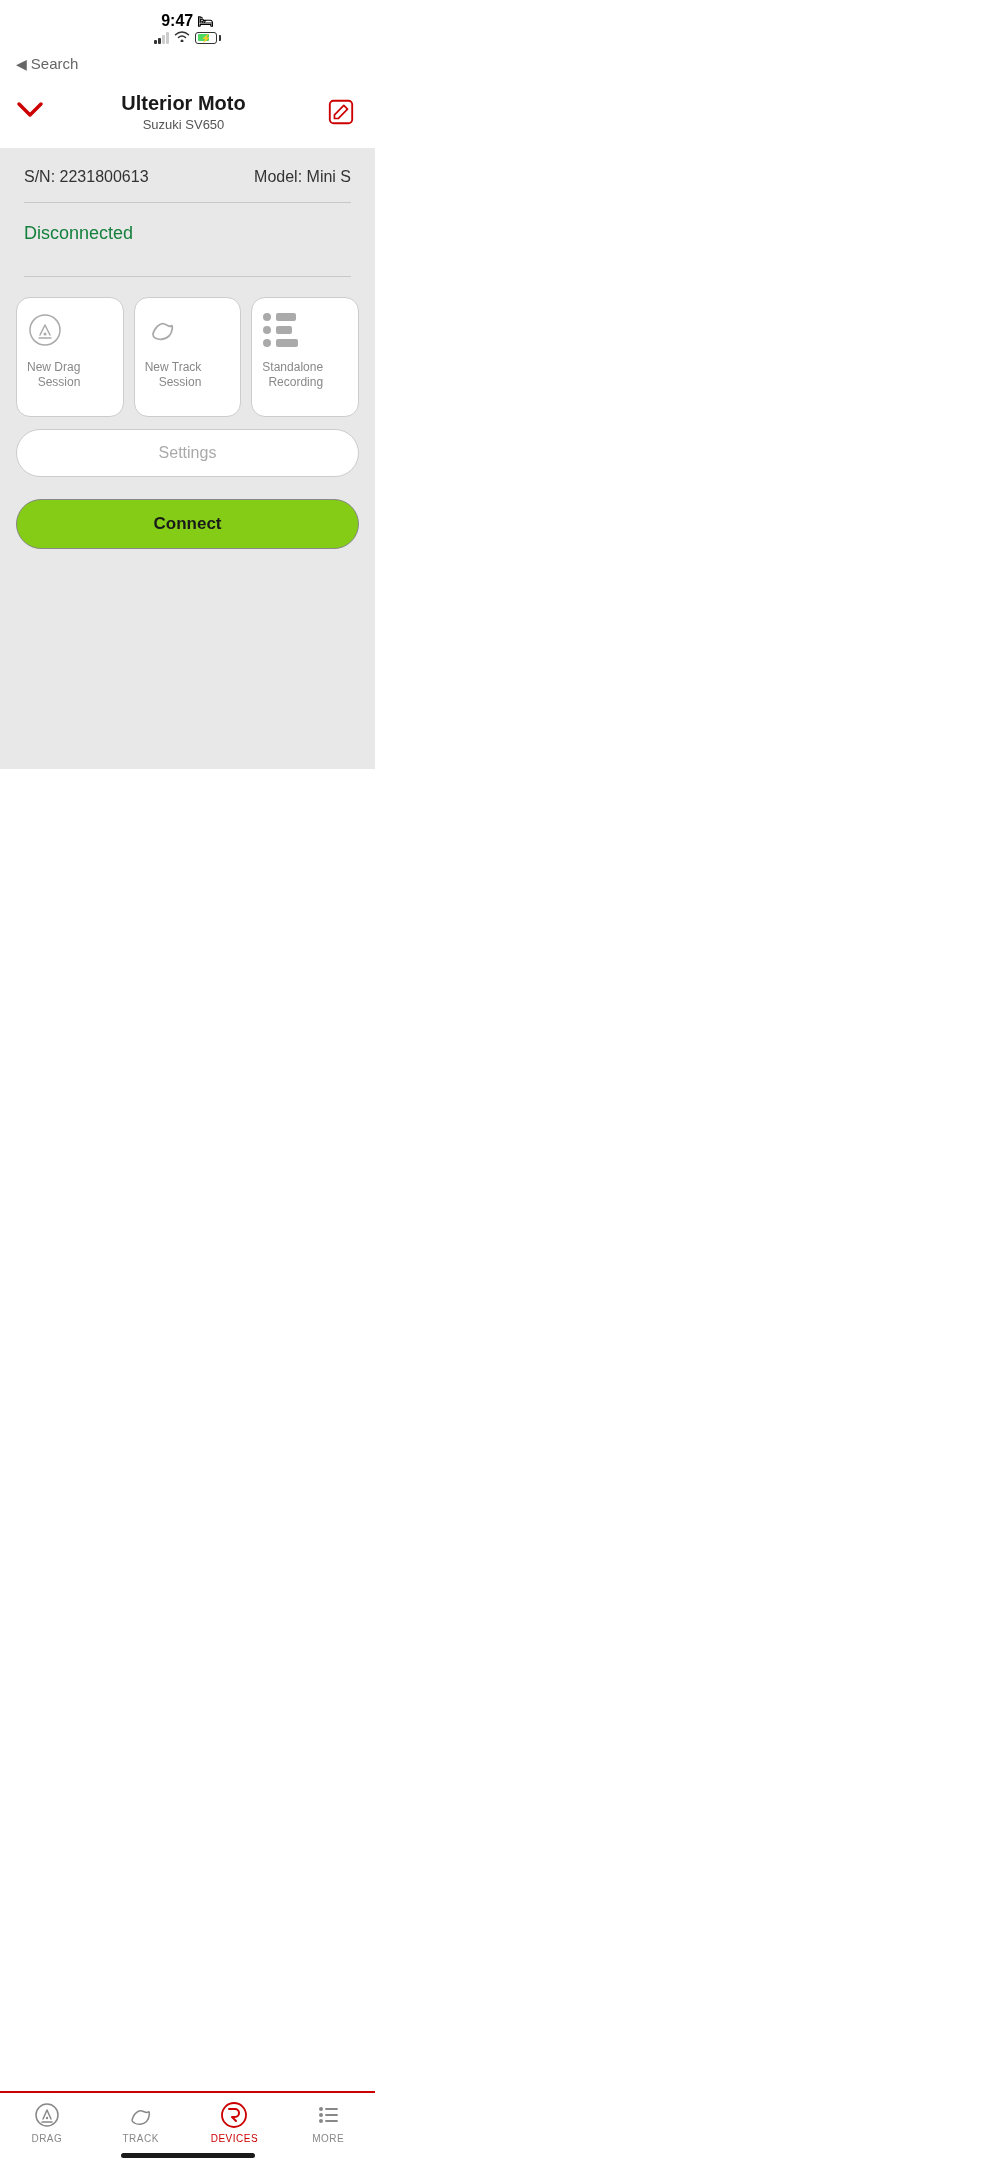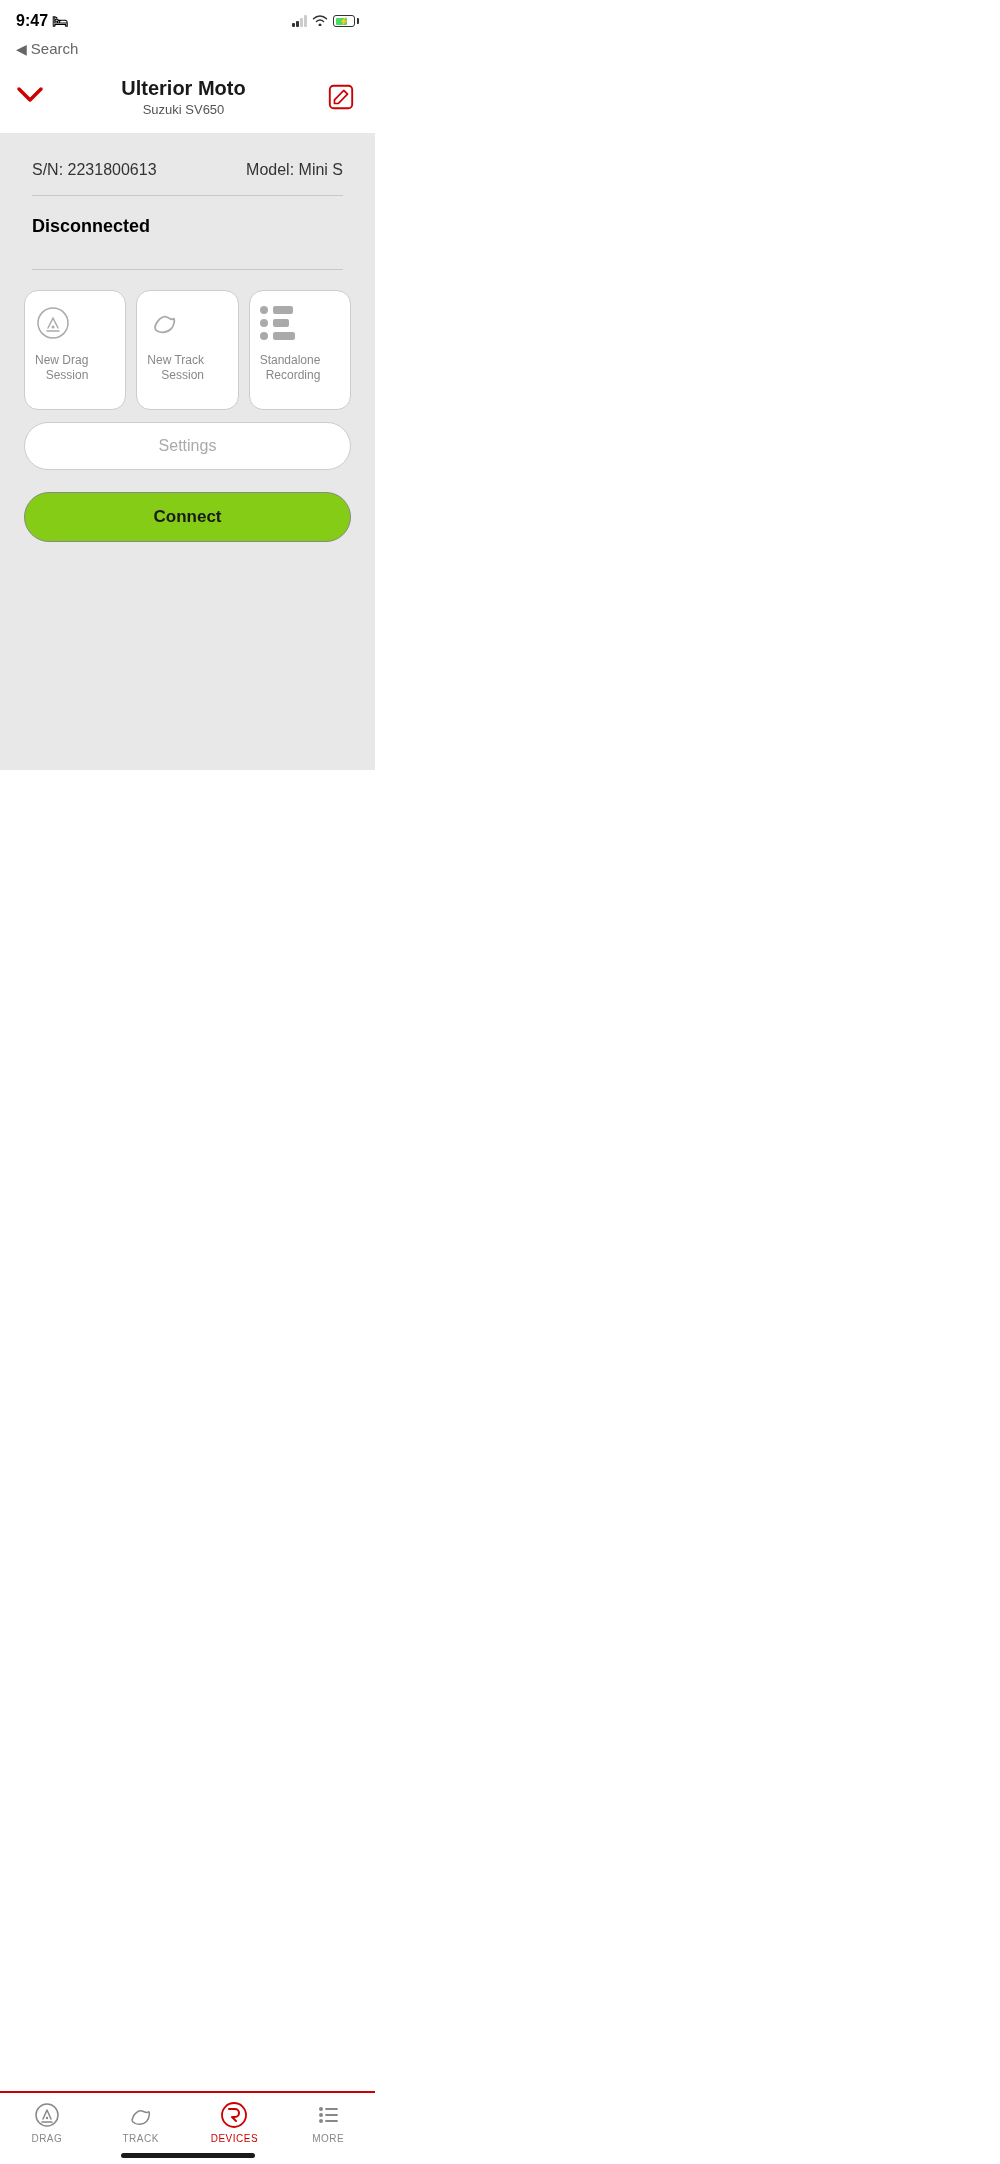--- a/index.html
+++ b/index.html
@@ -13,20 +13,21 @@
       overflow-x: hidden;
     }
 
     
     .status-bar {
       display: flex;
       justify-content: space-between;
       align-items: center;
       padding: 12px 16px 6px;
       background: #fff;
+      flex-direction: column;
     }
     .status-time {
       font-size: 16px;
       font-weight: 600;
       display: flex;
       align-items: center;
       gap: 4px;
     }
     .status-icons {
       display: flex;
@@ -146,21 +147,21 @@
     }
     .edit-icon svg {
       width: 28px;
       height: 28px;
     }
 
     
     .content {
       background: #e8e8e8;
       flex: 1;
-      padding: 8px;
+      padding: 0;
     }
 
     
     .device-info {
       padding: 20px 24px 16px;
       display: flex;
       justify-content: space-between;
       align-items: center;
     }
     .device-info-text {
@@ -174,22 +175,22 @@
       background: #c8c8c8;
       margin: 0 24px;
     }
 
     
     .status-section {
       padding: 20px 24px 16px;
     }
     .status-text {
       font-size: 18px;
-      color: #000000;
-      font-weight: 700;
+      color: #15803d;
+      font-weight: 400;
     }
 
     .divider2 {
       height: 1px;
       background: #c8c8c8;
       margin: 16px 24px 0;
     }
 
     
     .action-grid {

